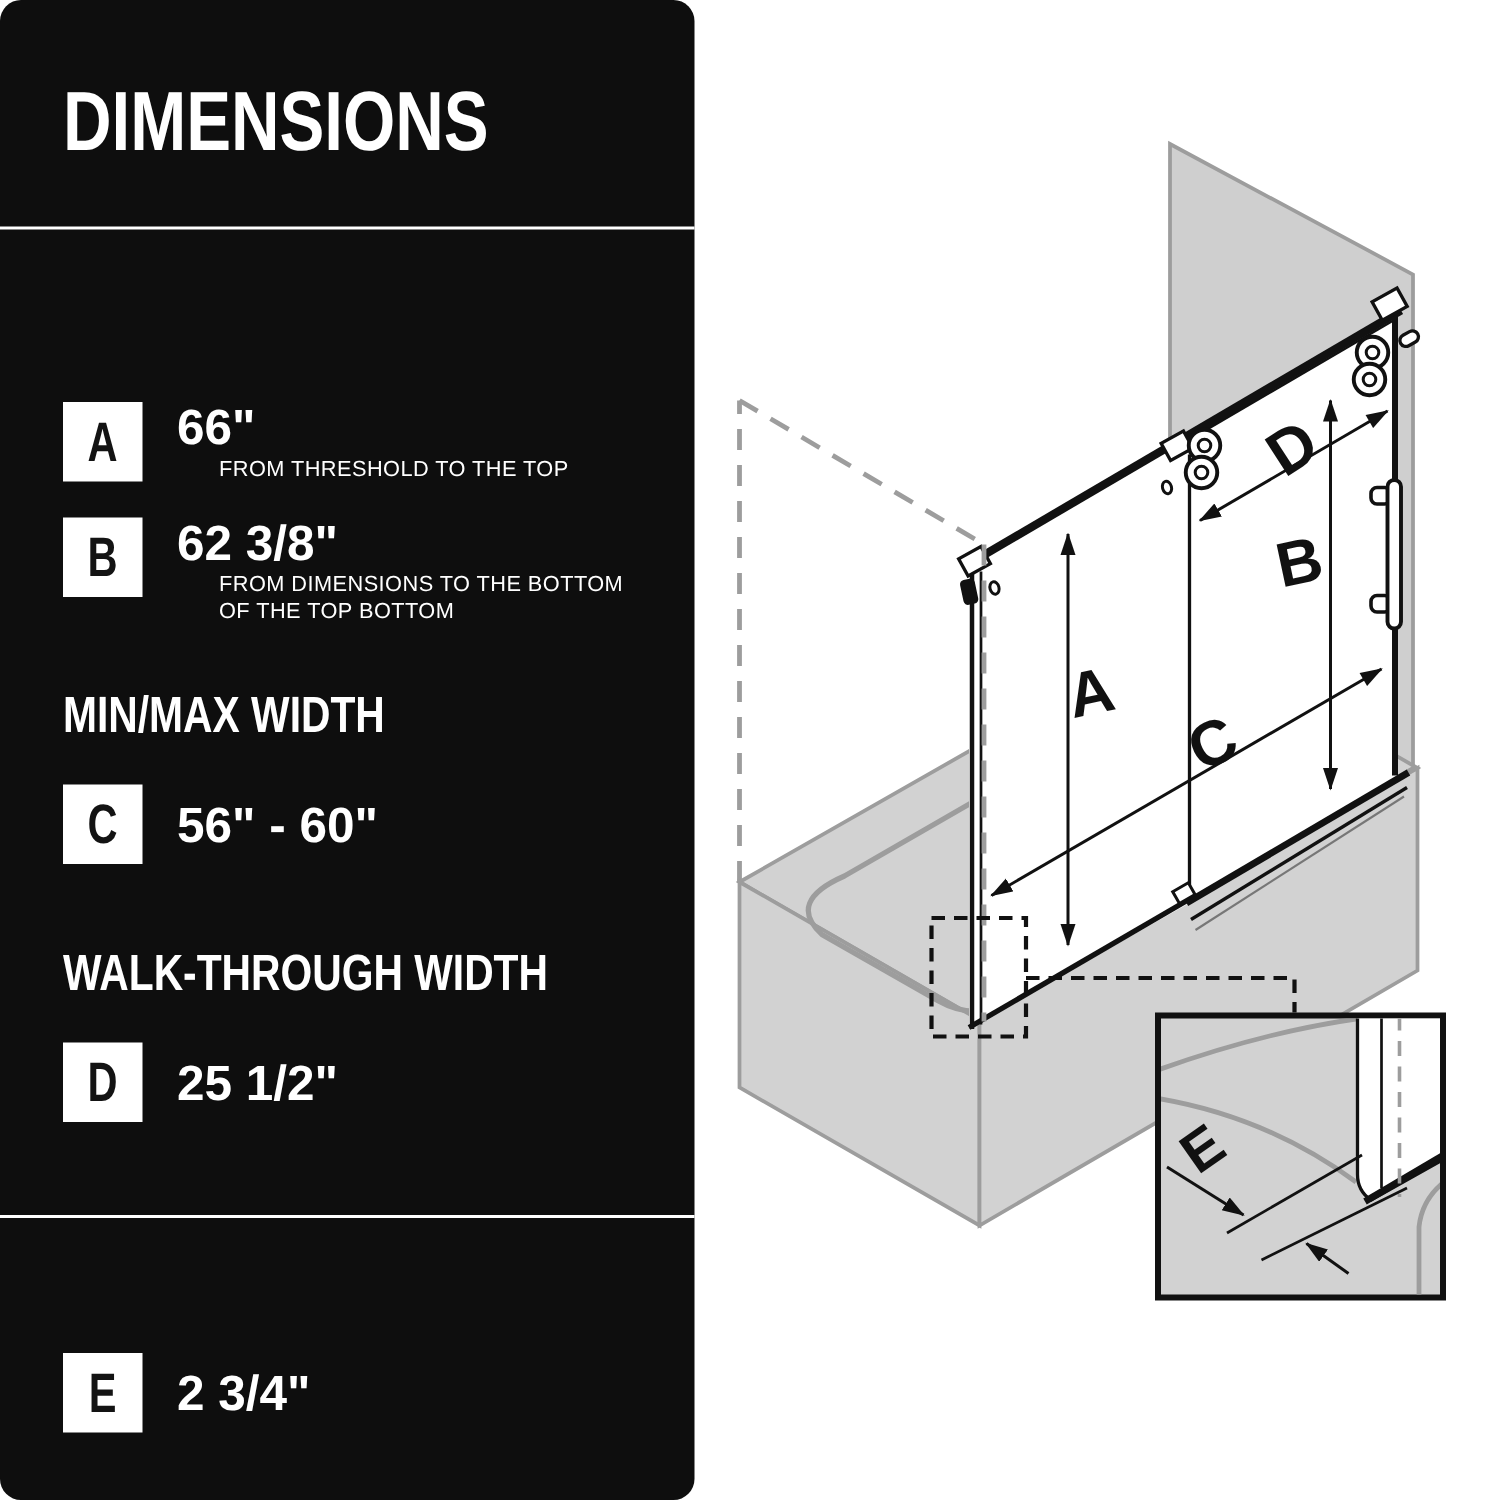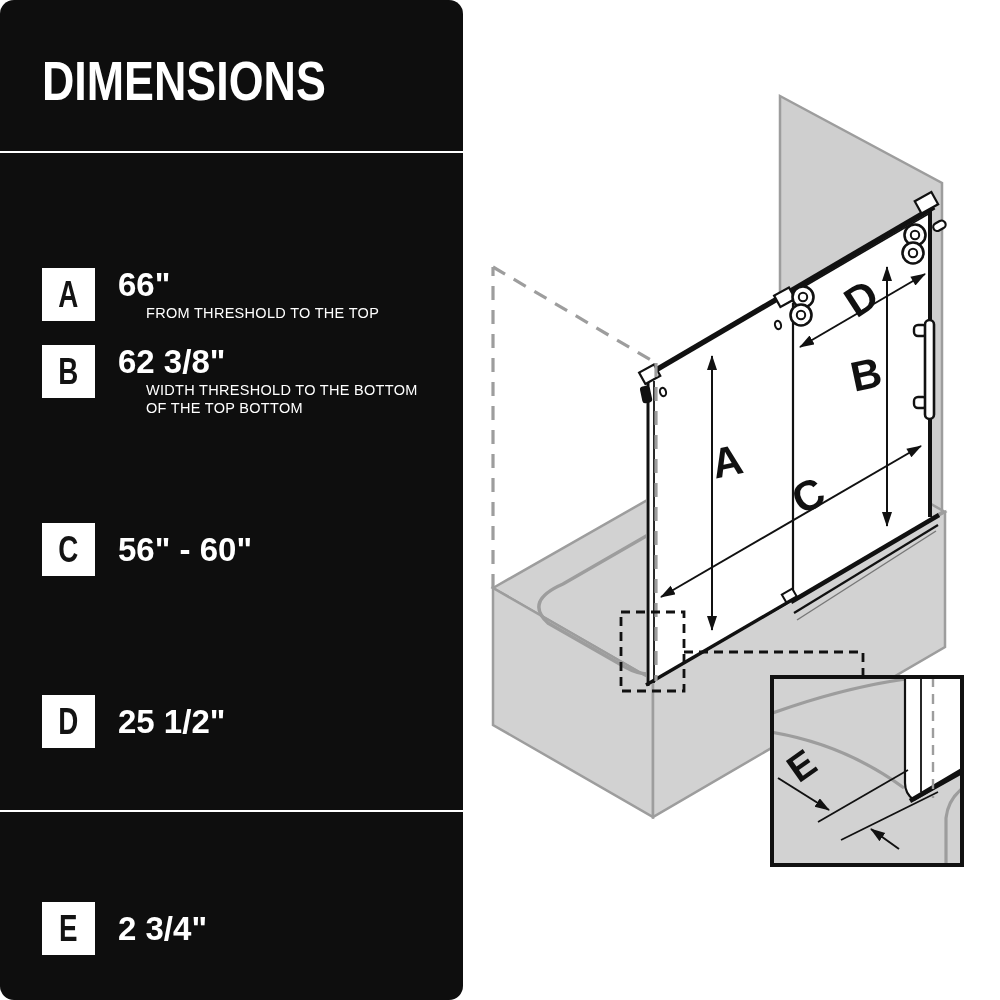--- a/index.html
+++ b/index.html
@@ -33,28 +33,30 @@
   <div class="badge" style="top:268px">
       <span class="cond">A</span>
     </div>
   <div class="val" style="top:266px">66"</div>
   <div class="cap" style="top:304px">FROM THRESHOLD TO THE TOP</div>
 
   <div class="badge" style="top:345px">
       <span class="cond">B</span>
     </div>
   <div class="val" style="top:343px">62 3/8"</div>
-  <div class="cap" style="top:381px">WIDTH THRESHOLD TO THE BOTTOM</div>
+  <div class="cap" style="top:381px">FROM DIMENSIONS TO THE BOTTOM</div>
   <div class="cap" style="top:399px">OF THE TOP BOTTOM</div>
 
+  <div class="sec-head" style="top:458px"><span class="cond">MIN/MAX WIDTH</span></div>
   <div class="badge" style="top:523px">
       <span class="cond">C</span>
     </div>
   <div class="val" style="top:531px">56" - 60"</div>
 
+  <div class="sec-head" style="top:630px"><span class="cond">WALK-THROUGH WIDTH</span></div>
   <div class="badge" style="top:695px">
       <span class="cond">D</span>
     </div>
   <div class="val" style="top:703px">25 1/2"</div>
 
   <div class="divider" style="top:810px"></div>
 
   <div class="badge" style="top:902px">
       <span class="cond">E</span>
     </div>

